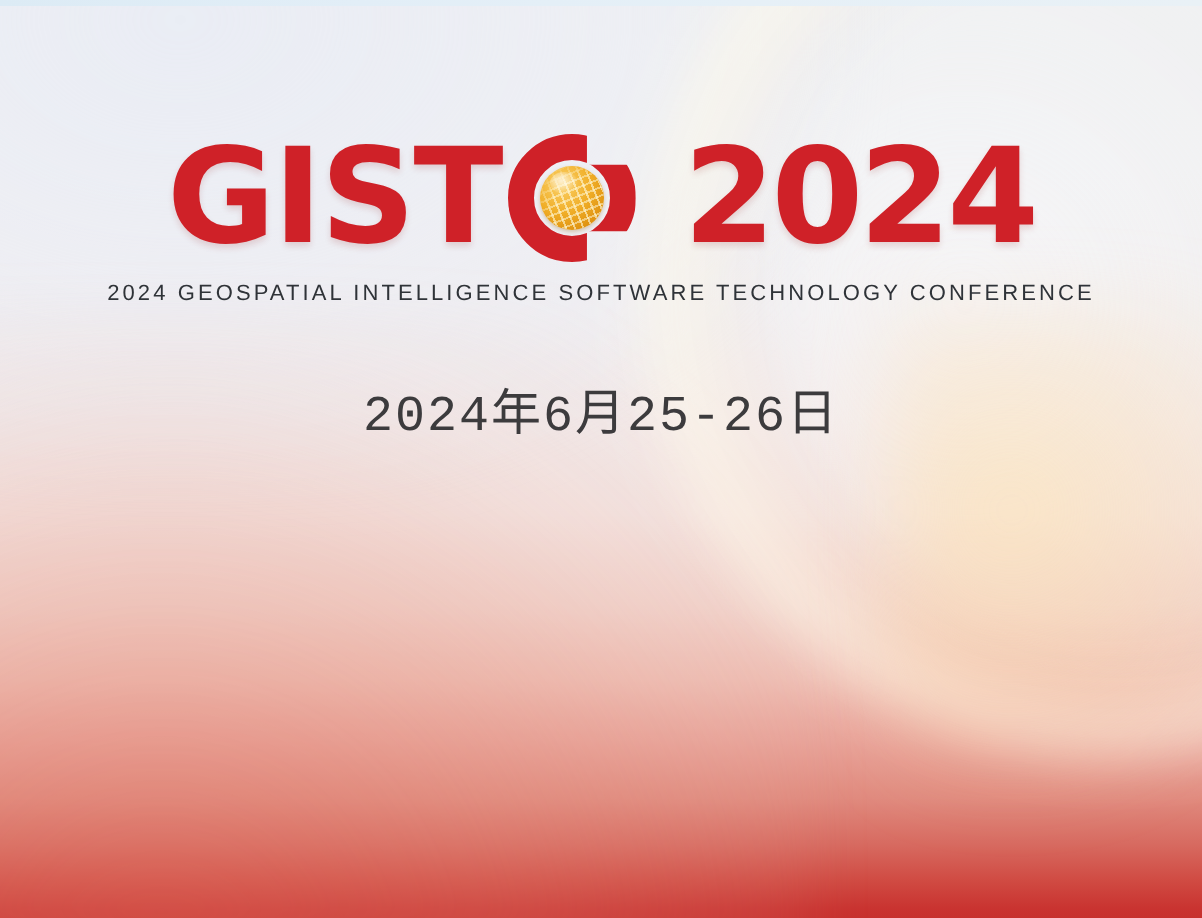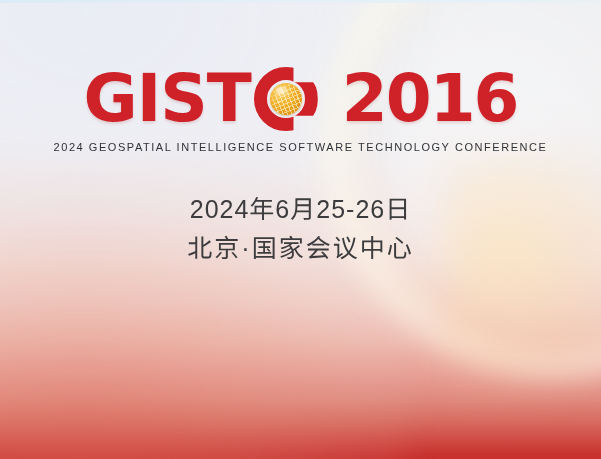--- a/index.html
+++ b/index.html
@@ -268,21 +268,21 @@
   
   .meta {
     margin-top: 42px;
     display: flex;
     flex-direction: column;
     align-items: center;
     gap: 10px;
   }
   .meta-date,
   .meta-venue {
-    font-family: Liberation Sans, sans-serif;
+    font-family: Liberation Mono, monospace;
     font-weight: 400;
     font-size: 25px;
     letter-spacing: 1px;
     line-height: 1.15;
     color: #3c3b3d;
     white-space: nowrap;
   }
   .meta-venue {
     letter-spacing: 2px;
   }
@@ -305,24 +305,23 @@
     <div class="wordmark">
       <div class="wordmark-letters">
         <span>GIST</span>
         <span class="logo-ring">
           <span class="logo-globe">
             <span class="logo-globe-mesh"></span>
             <span class="logo-globe-shine"></span>
           </span>
         </span>
       </div>
-      <div class="wordmark-year">2016</div>
+      <div class="wordmark-year">2024</div>
     </div>
 
     <div class="headline-en">2024 GEOSPATIAL INTELLIGENCE SOFTWARE TECHNOLOGY CONFERENCE</div>
 
     <div class="meta">
       <div class="meta-date">2024年6月25-26日</div>
-      <div class="meta-venue">北京·国家会议中心</div>
     </div>
 
   </div>
 </div>
 
 </body></html>

